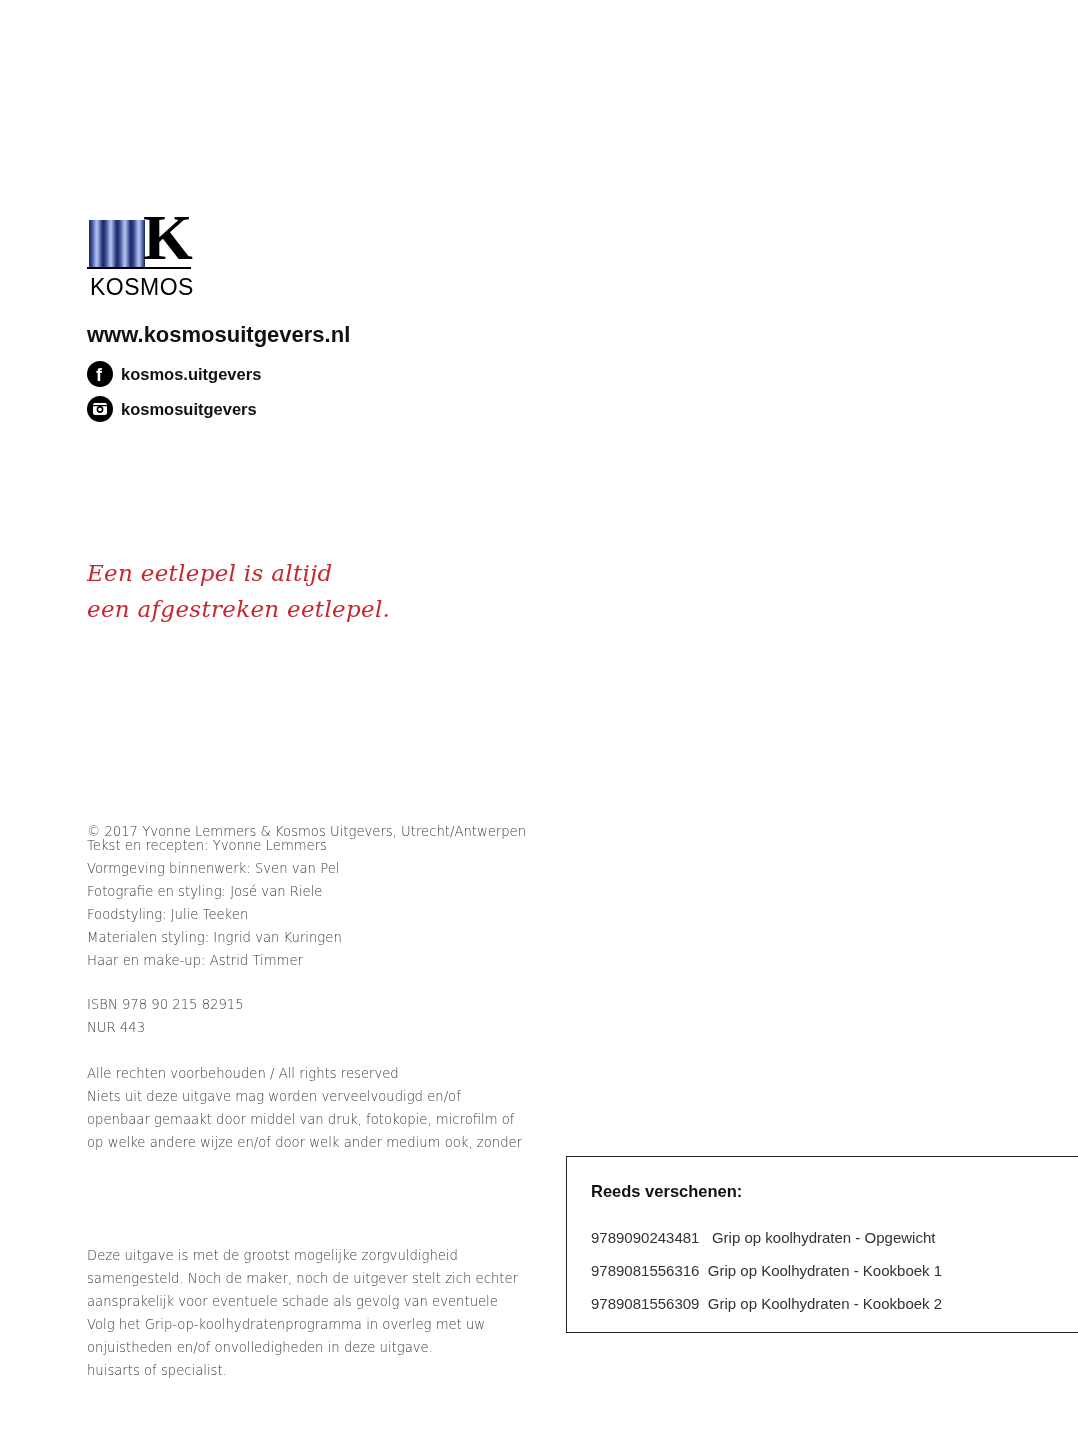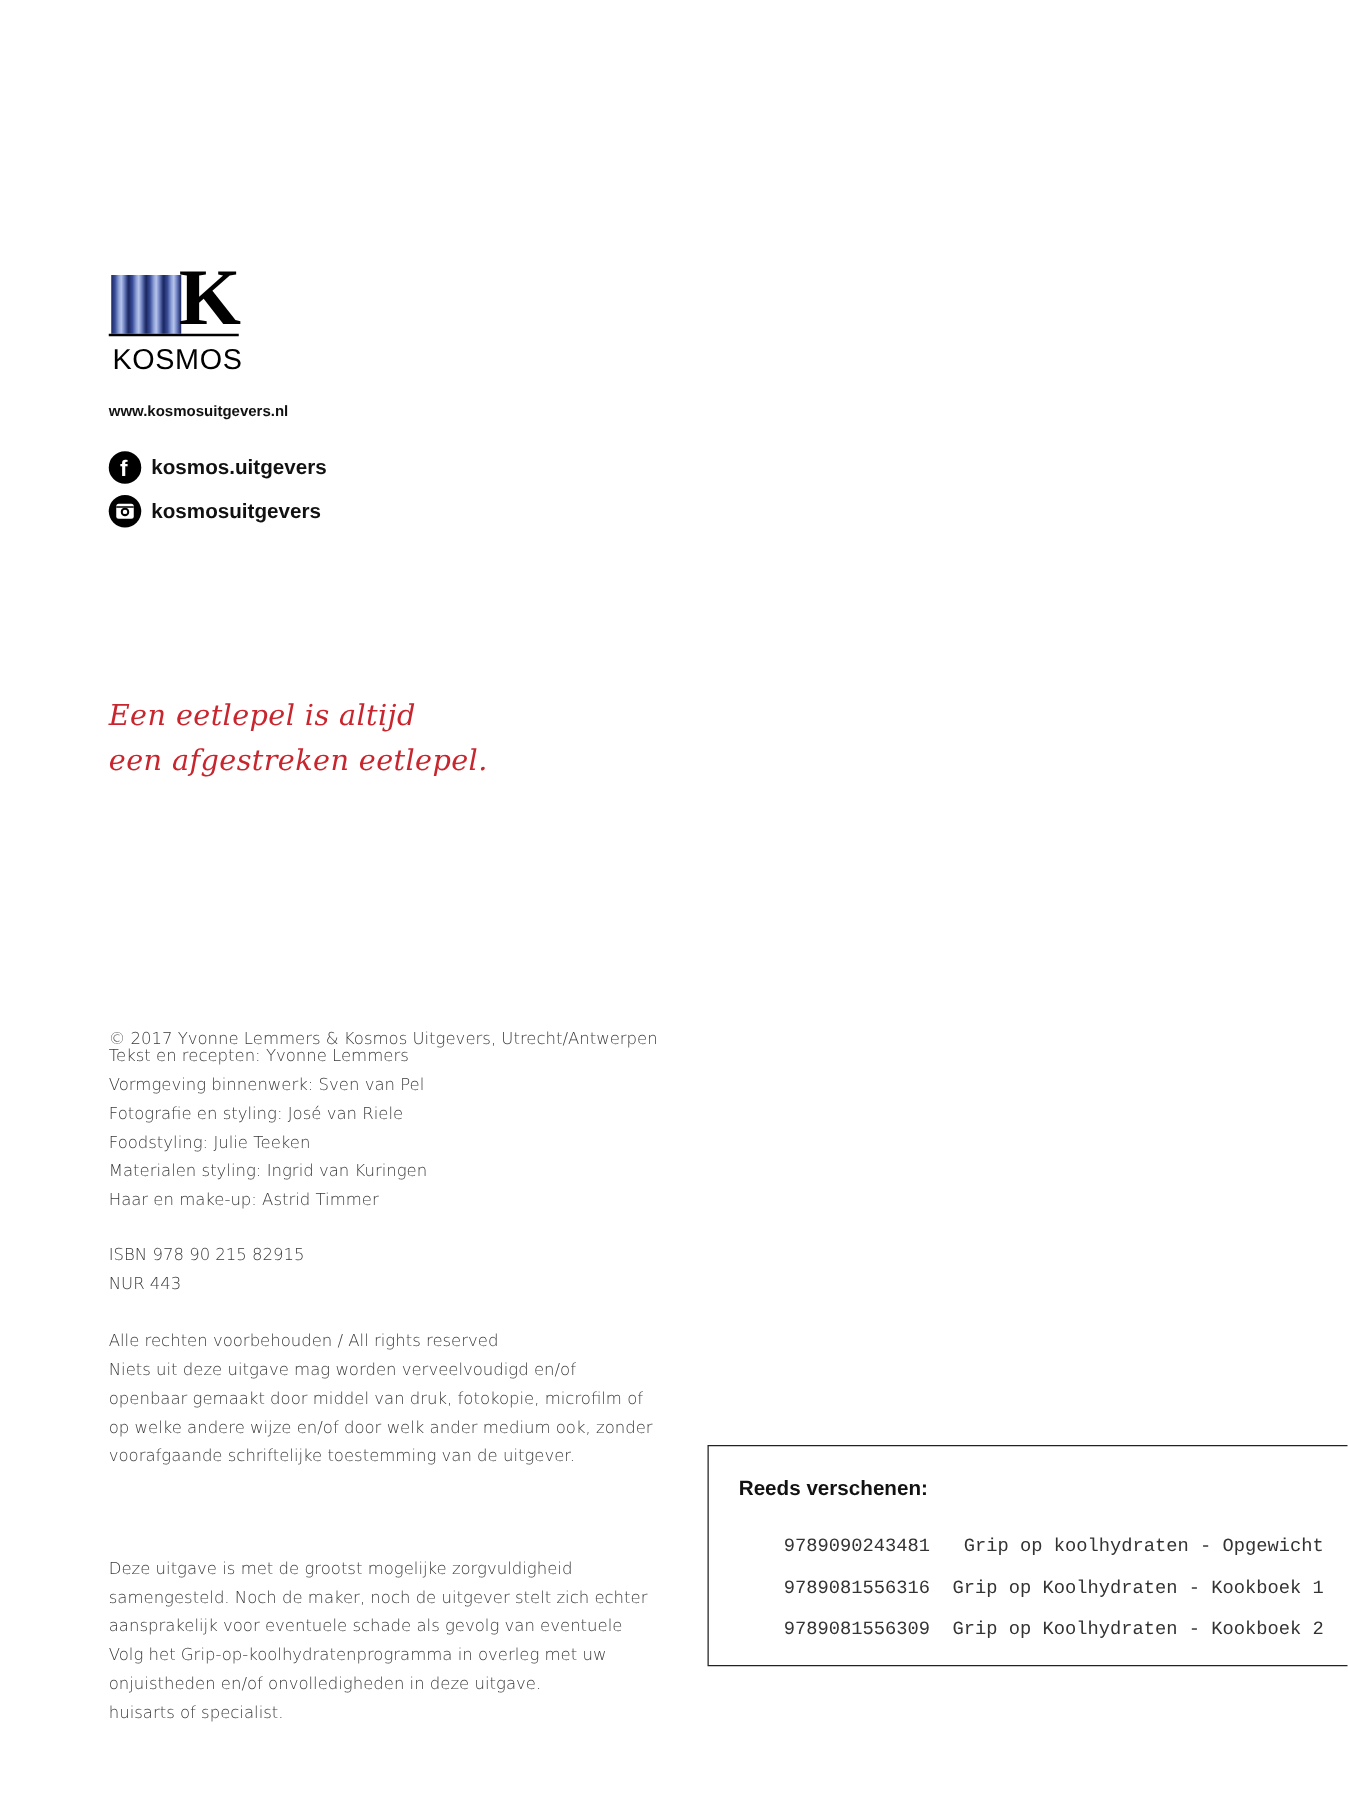--- a/index.html
+++ b/index.html
@@ -13,21 +13,21 @@
     .bars { position: absolute; left: 2px; top: 0; width: 56px; height: 47px;
             background: repeating-linear-gradient(90deg,
               #1b2760 0px, #3a4d9a 3px, #8ea0d6 6px, #b7c4ea 8px, #7d8fcc 10px, #2a3978 13px, #1b2760 14px); }
     .k-letter { position: absolute; left: 56px; top: -14px; font-family: "Liberation Serif", serif;
                 font-weight: bold; font-size: 64px; color: #000; line-height: 1; }
     .logo-rule { position: absolute; left: 0; top: 47px; width: 104px; height: 2px; background: #000; }
     .logo-word { position: absolute; left: 3px; top: 56px; font-family: "Liberation Sans", sans-serif;
                  font-size: 23px; color: #000; letter-spacing: 0.5px; line-height: 1; }
 
     .web { left: 87px; top: 322px; font-family: "Liberation Sans", sans-serif; font-weight: bold;
-           font-size: 12px; color: #111; }
+           font-size: 22px; color: #111; }
     .social { left: 87px; display: flex; align-items: center; font-family: "Liberation Sans", sans-serif;
               font-weight: bold; font-size: 16.5px; color: #111; }
     .social .ic { width: 26px; height: 26px; border-radius: 50%; background: #000; color: #fff;
                   display: flex; align-items: center; justify-content: center; margin-right: 8px; }
     .fb { top: 361px; }
     .ig { top: 396px; }
 
     .tip { left: 87px; top: 555px; font-family: "DejaVu Serif", serif; font-style: italic;
            color: #c8262e; font-size: 23px; line-height: 36px; letter-spacing: 0.3px; }
 
@@ -36,22 +36,22 @@
     .copy { left: 87px; top: 820px; }
     .credits { left: 87px; top: 834px; }
     .isbn { left: 87px; top: 993px; }
     .rights { left: 87px; top: 1062px; width: 460px; }
     .disclaimer { left: 87px; top: 1244px; width: 460px; }
 
     .box { left: 566px; top: 1156px; width: 529px; height: 177px; border: 1.5px solid #222;
            box-sizing: border-box; }
     .box-title { position: absolute; left: 24px; top: 25px; font-family: "Liberation Sans", sans-serif;
                  font-weight: bold; font-size: 16.5px; color: #111; }
-    .box-list { position: absolute; left: 24px; top: 64px; font-family: Liberation Mono, monospace;
-                font-size: 15px; color: #333; line-height: 33px; margin-left: 36px; }
+    .box-list { position: absolute; left: 24px; top: 64px; font-family: Liberation Sans, sans-serif;
+                font-size: 15px; color: #333; line-height: 33px; }
     .box-list div { white-space: pre; }
   </style>
 </head>
 <body>
 
 <div class="abs logo">
   <div class="logo-mark">
     <div class="bars"></div>
     <div class="k-letter">K</div>
     <div class="logo-rule"></div>
@@ -101,21 +101,20 @@
 <div class="abs small isbn">
   <div>ISBN 978 90 215 82915</div>
   <div>NUR  443</div>
 </div>
 
 <div class="abs small rights">
   <div>Alle rechten voorbehouden / All rights reserved</div>
   <div>Niets uit deze uitgave mag worden verveelvoudigd en/of</div>
   <div>openbaar gemaakt door middel van druk, fotokopie, microfilm of</div>
   <div>op welke andere wijze en/of door welk ander medium ook, zonder</div>
-  <div>voorafgaande schriftelijke toestemming van de uitgever.</div>
 </div>
 
 <div class="abs small disclaimer">
   <div>Deze uitgave is met de grootst mogelijke zorgvuldigheid</div>
   <div>samengesteld. Noch de maker, noch de uitgever stelt zich echter</div>
   <div>aansprakelijk voor eventuele schade als gevolg van eventuele</div>
   <div>Volg het Grip-op-koolhydratenprogramma in overleg met uw</div>
   <div>onjuistheden en/of onvolledigheden in deze uitgave.</div>
   <div>huisarts of specialist.</div>
 </div>

